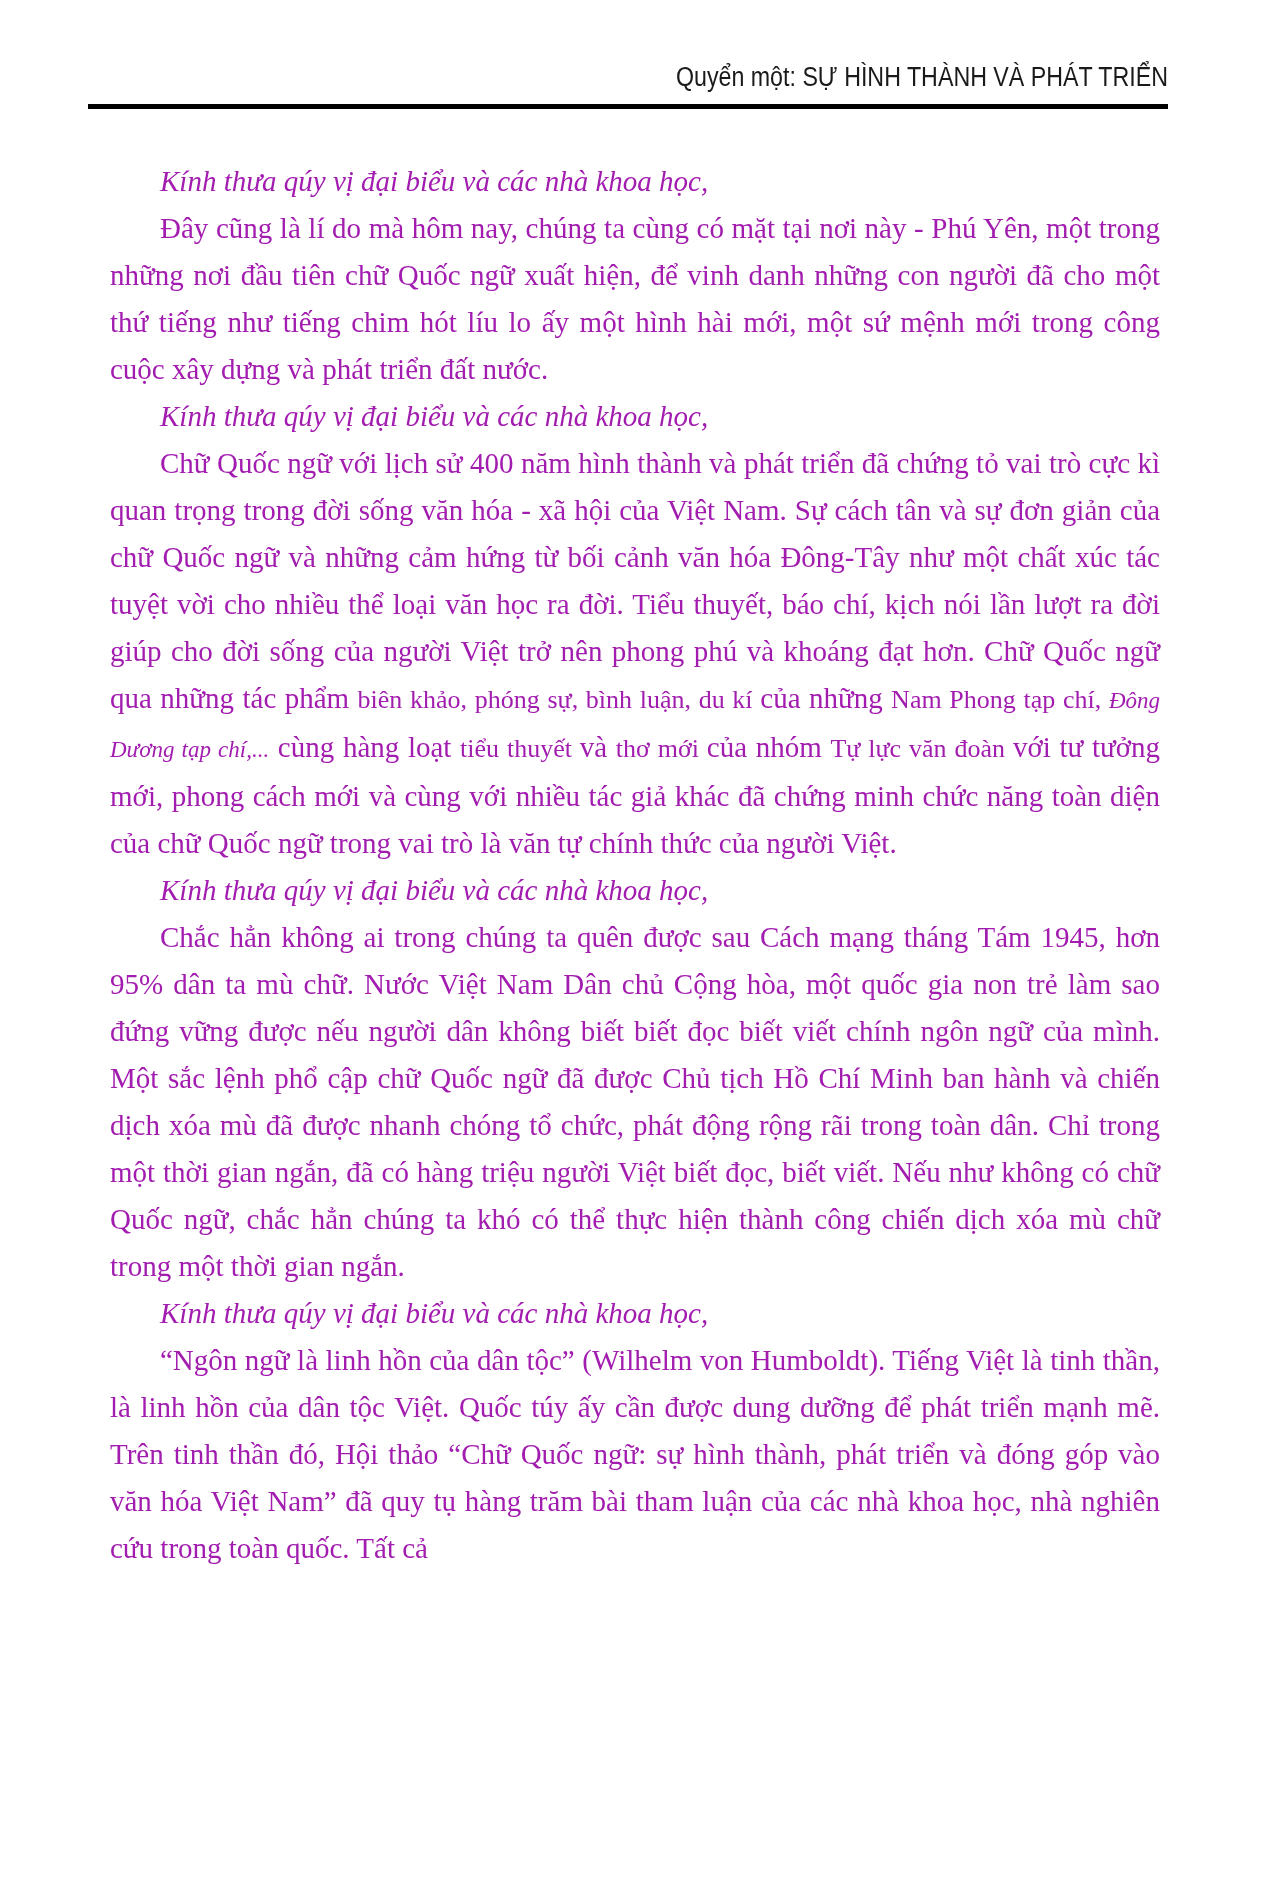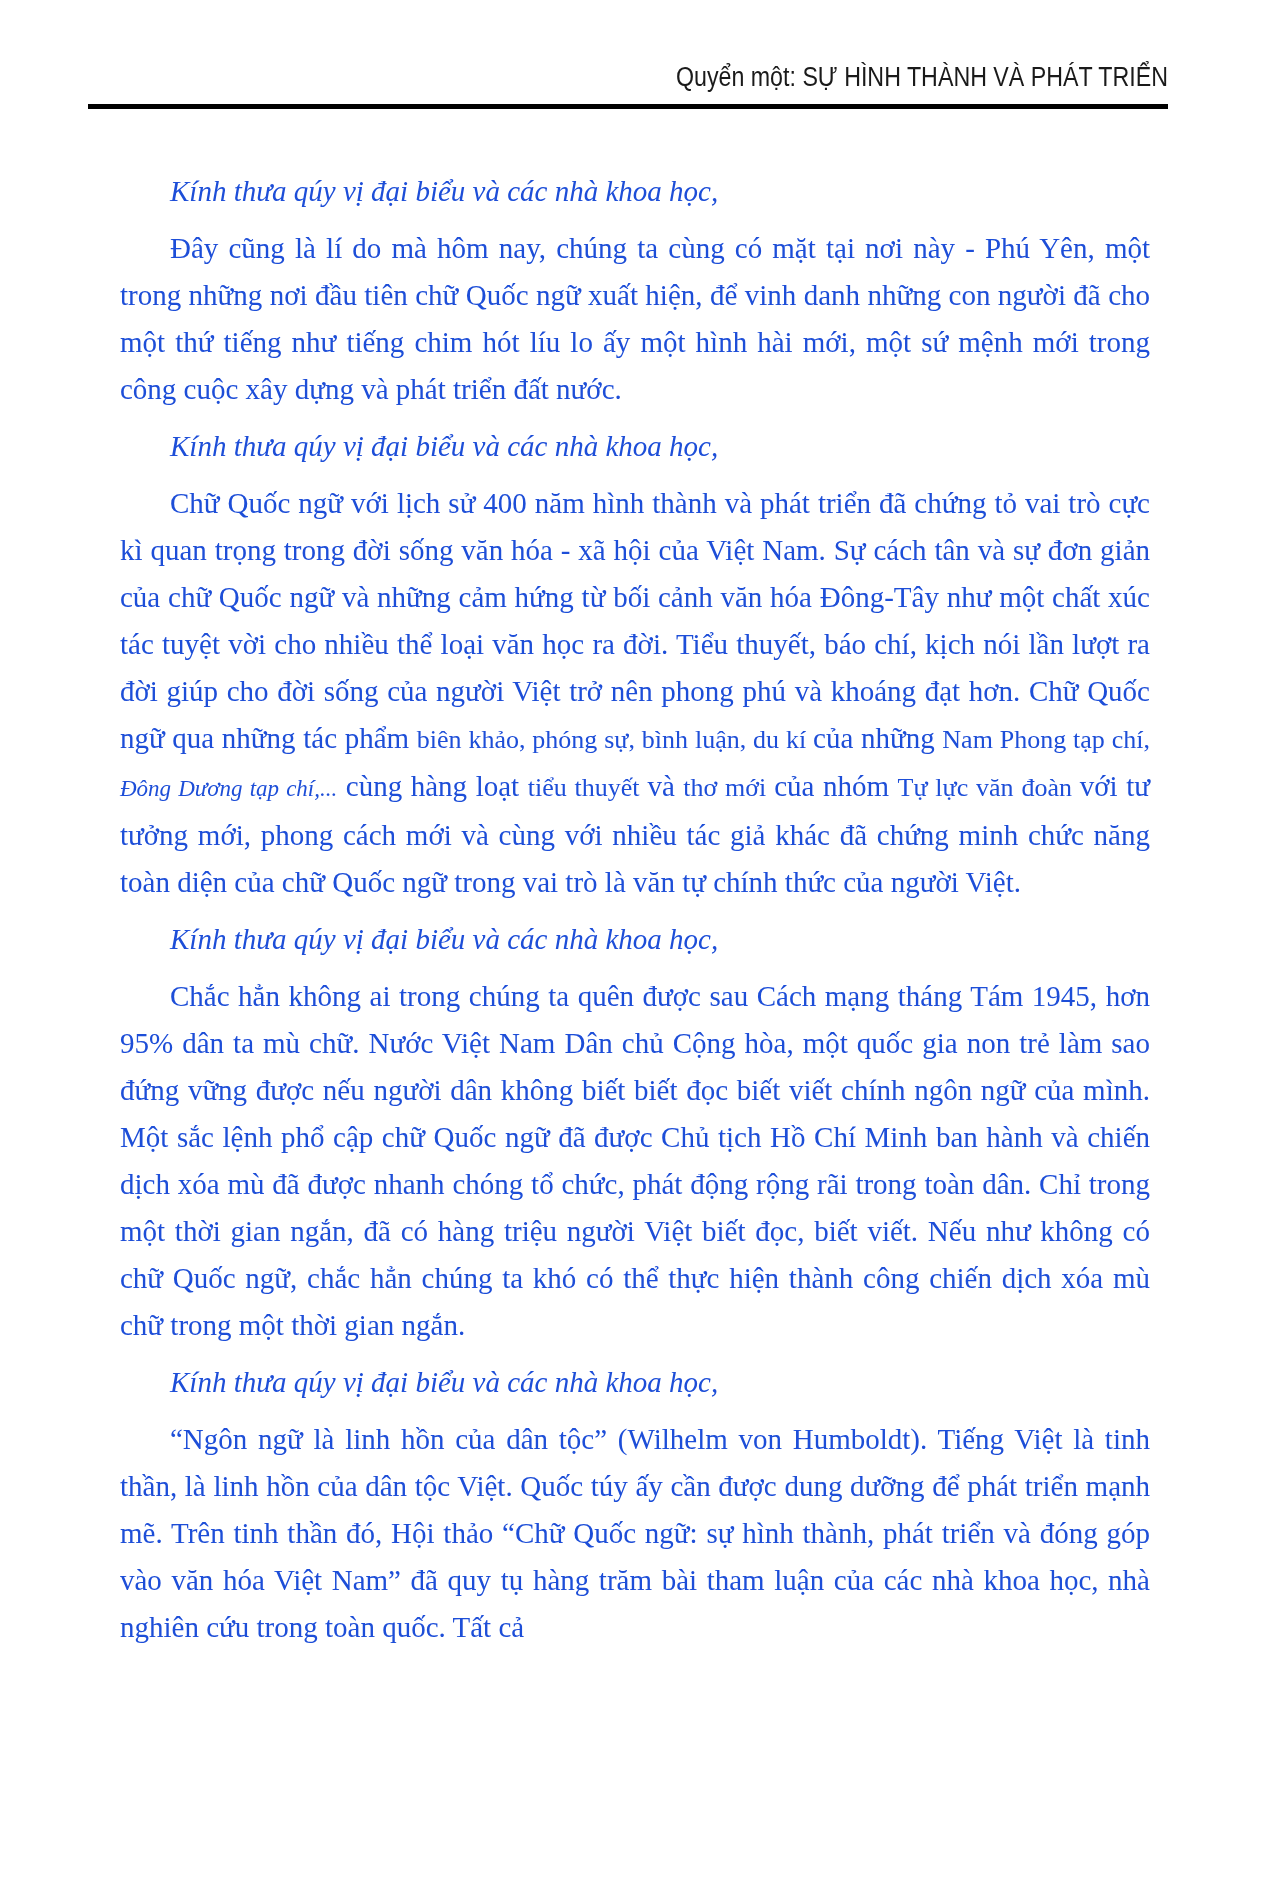--- a/index.html
+++ b/index.html
@@ -37,26 +37,26 @@
     height: 5px;
     background: #000000;
   }
   .content {
     position: absolute;
     top: 158px;
     left: 110px;
     width: 1050px;
   }
   .content p {
-    margin: 10px;
+    margin: 0;
     font-size: 29px;
     line-height: 47px;
     text-align: justify;
     text-indent: 50px;
-    color: #1d4ed8;
+    color: #a21caf;
   }
   .salutation {
     font-style: italic;
     text-align: left !important;
   }
   .small {
     font-size: 26px;
   }
   .small-italic {
     font-size: 23px;

